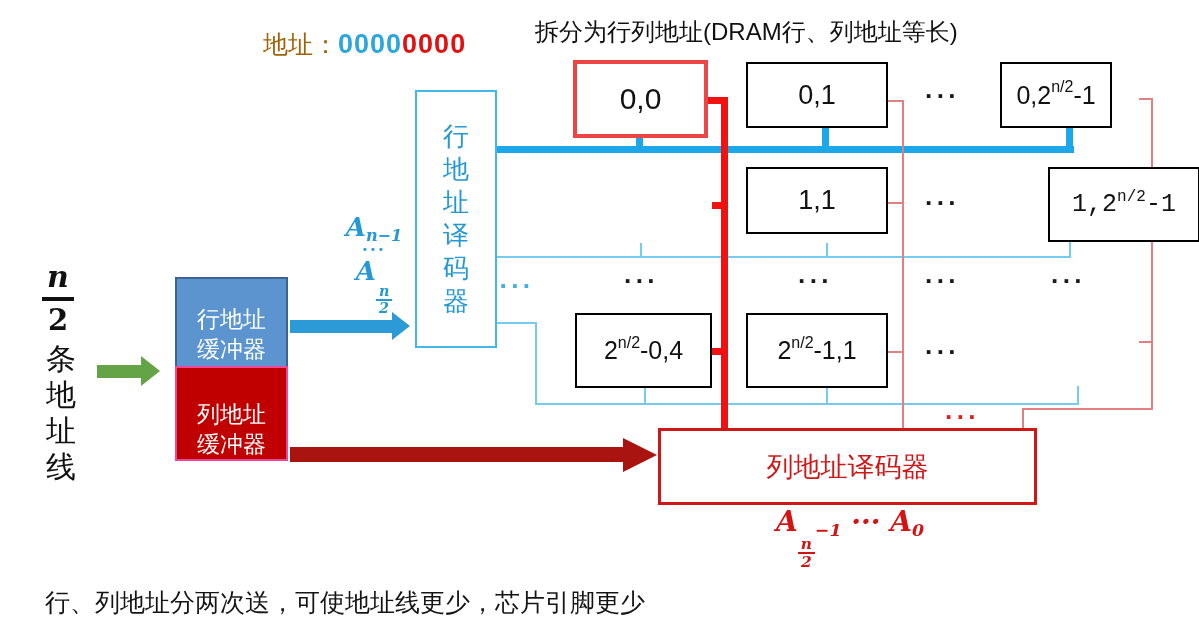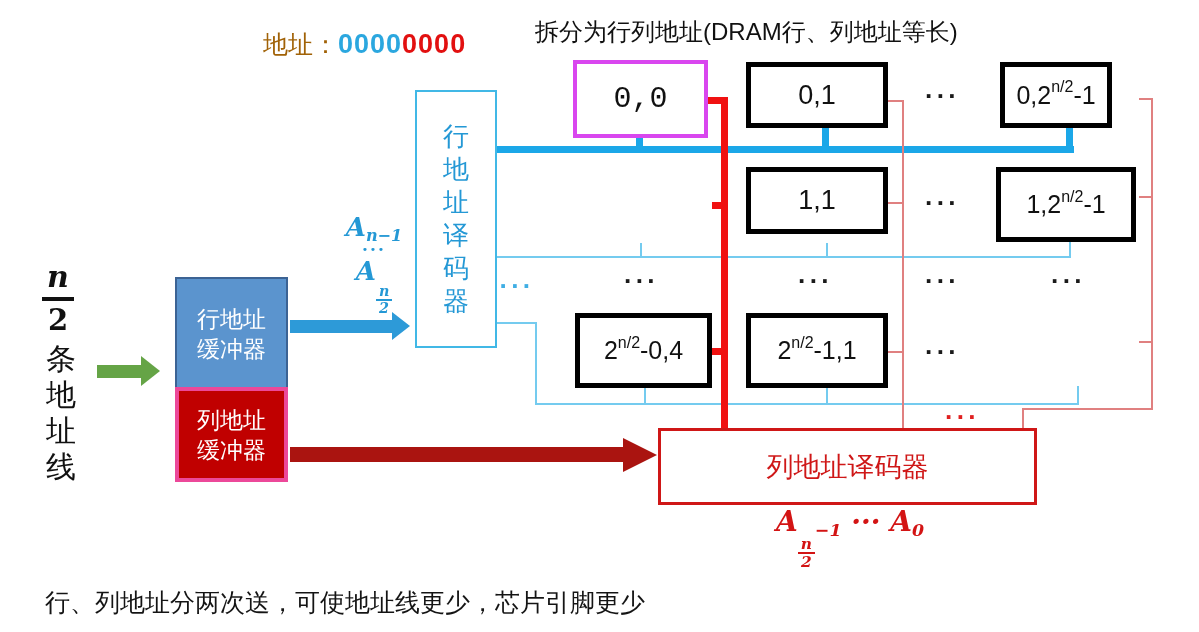--- a/index.html
+++ b/index.html
@@ -27,37 +27,37 @@
   .g-shaft{left:97px;top:365px;width:44px;height:13px;background:#65a446;}
   .g-head{left:141px;top:356px;border-width:15px 0 15px 19px;border-left-color:#65a446;}
   .b-shaft{left:290px;top:320px;width:102px;height:13px;background:#2d9ad8;}
   .b-head{left:392px;top:312px;border-width:14px 0 14px 18px;border-left-color:#2d9ad8;}
   .dr-shaft{left:290px;top:447px;width:333px;height:15px;background:#aa1410;}
   .dr-head{left:623px;top:438px;border-width:17px 0 17px 34px;border-left-color:#aa1410;}
   
   .buf{width:113px;text-align:center;color:#fff;font-size:23px;line-height:30px;
        display:flex;flex-direction:column;justify-content:center;box-sizing:border-box;}
   .rowbuf{left:175px;top:277px;height:114px;background:#5b94ce;border:2px solid #3c6394;}
-  .colbuf{left:175px;top:387px;height:95px;background:#c00000;border:4px solid #ec4899;}
+  .colbuf{left:175px;top:366px;height:95px;background:#c00000;border:2px solid #ec4899;justify-content:flex-end;}
   
   .rowdec{left:415px;top:90px;width:82px;height:258px;border:2px solid #41b8e6;box-sizing:border-box;
           display:flex;flex-direction:column;align-items:center;justify-content:center;}
   .rowdec div{font-size:26px;line-height:33px;color:#2498d5;}
   .coldec{left:658px;top:428px;width:379px;height:77px;border:3px solid #cf1717;box-sizing:border-box;
           display:flex;align-items:center;justify-content:center;font-size:27px;color:#cf1717;background:#fff;}
   
-  .cell{border:5px solid #000000;background:#fff;box-sizing:border-box;
+  .cell{border:2px solid #000000;background:#fff;box-sizing:border-box;
         display:flex;align-items:center;justify-content:center;font-size:27px;color:#111;}
-  .green{border:4px solid #d946ef;font-size:30px;font-family:Liberation Mono, monospace;}
+  .green{border:4px solid #ef4444;font-size:30px;}
   .c-r1c1{left:573px;top:60px;width:135px;height:78px;}
   .c-r1c2{left:746px;top:62px;width:142px;height:66px;}
   .c-r1c4{left:1000px;top:62px;width:112px;height:66px;font-size:25px;text-align:right;}
   .c-r2c1{left:571px;top:167px;width:141px;height:76px;}
   .c-r2c2{left:746px;top:167px;width:142px;height:67px;}
-  .c-r2c4{left:996px;top:167px;width:140px;height:75px;font-size:25px;}
+  .c-r2c4{left:1048px;top:167px;width:152px;height:75px;font-size:25px;font-family:Liberation Mono, monospace;}
   .c-r4c1{left:575px;top:313px;width:137px;height:75px;font-size:25px;}
   .c-r4c2{left:746px;top:313px;width:142px;height:75px;font-size:25px;}
   .c-r4c4{left:1000px;top:313px;width:140px;height:75px;font-size:24px;flex-direction:column;line-height:1.2;}
   
   .gdots{width:75px;text-align:center;font-size:26px;font-weight:bold;letter-spacing:3px;
          line-height:30px;color:#1a1a1a;}
   .d-r1c3{left:905px;top:81px;}
   .d-r2c3{left:905px;top:188px;}
   .d-r3c1{left:604px;top:266px;}
   .d-r3c2{left:778px;top:266px;}

